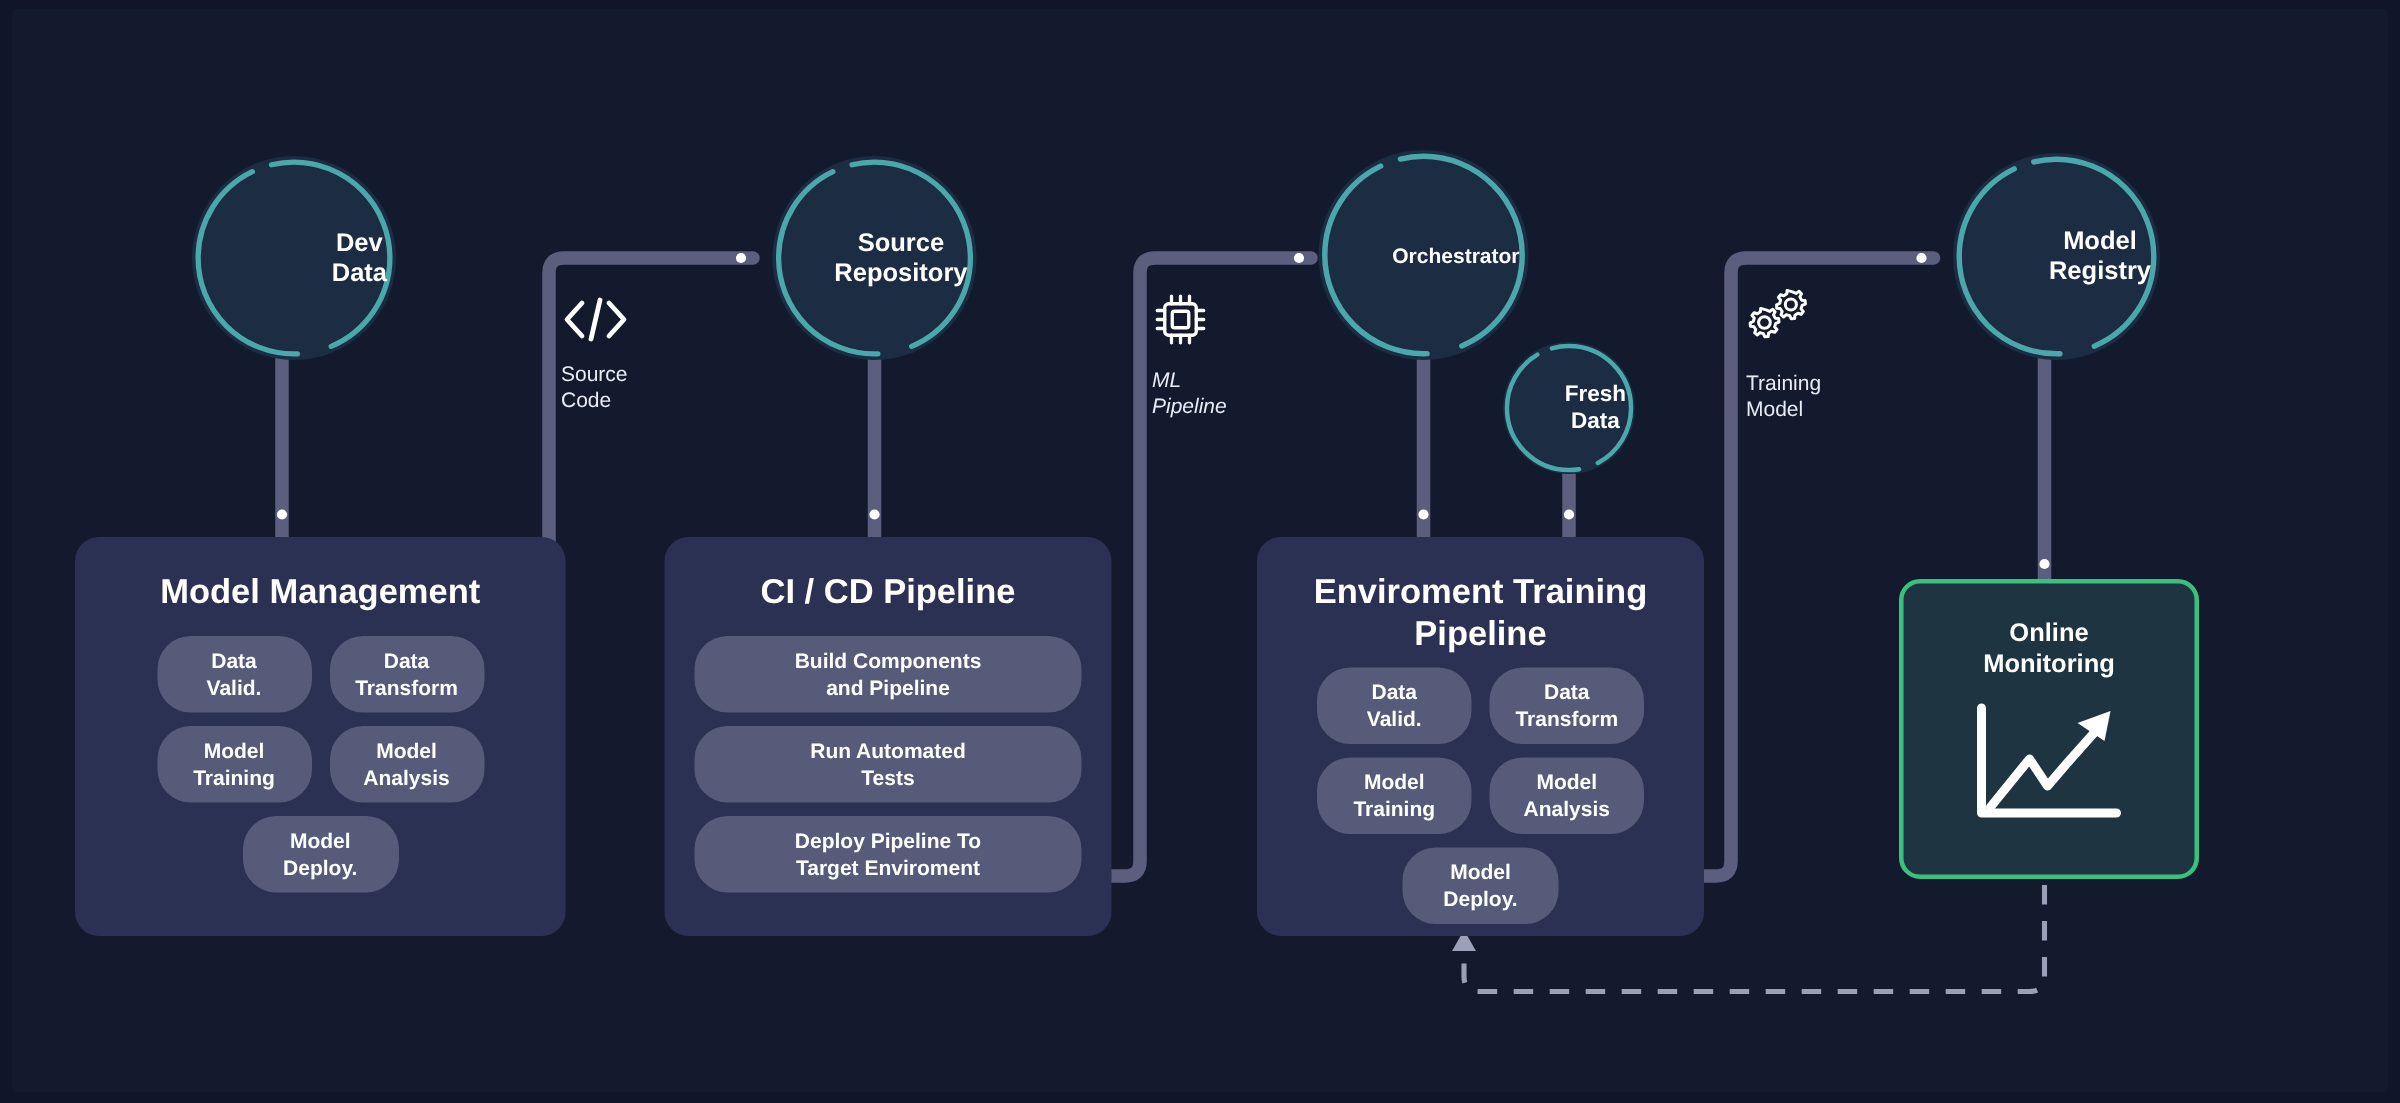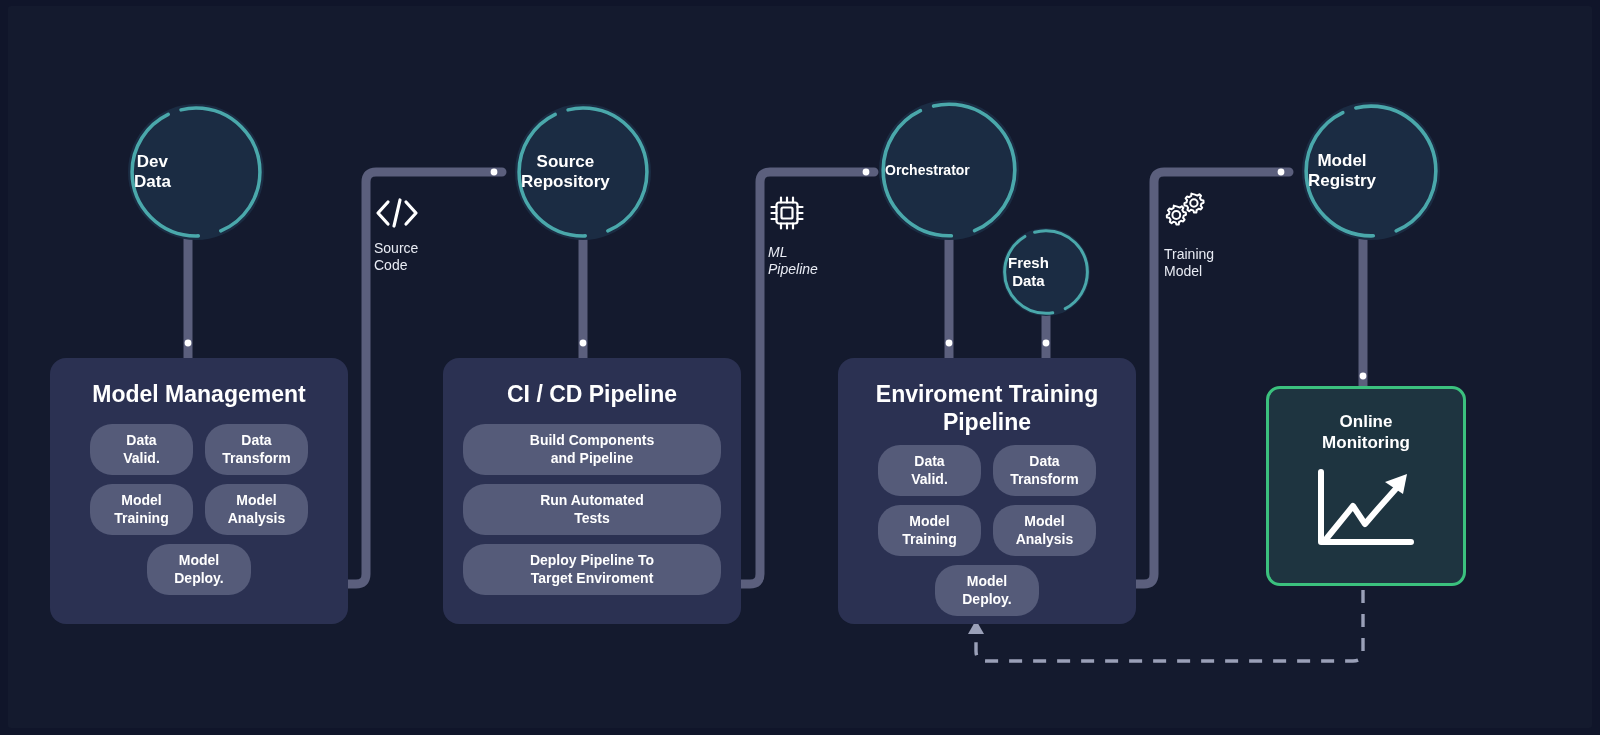--- a/index.html
+++ b/index.html
@@ -18,21 +18,21 @@
     border-radius:3px;
     overflow:hidden;
   }
   #wires { position:absolute; left:0; top:0; width:1584px; height:722px; }
 
   
   .circle {
     position:absolute;
     border-radius:50%;
     background:#1b2c43;
-    display:flex; align-items:center; justify-content:flex-start;
+    display:flex; align-items:center; justify-content:flex-end;
     text-align:center;
     color:#ffffff;
     font-weight:bold;
     line-height:1.18;
     z-index:6;
   }
   .circle .ring {
     position:absolute; left:0; top:0; width:100%; height:100%;
     pointer-events:none;
   }
@@ -134,21 +134,21 @@
       <circle cx="1273" cy="166" r="3.4"></circle>
       <circle cx="1355" cy="370" r="3.4"></circle>
     </g>
 
     <g fill="none" stroke="#9aa0b8" stroke-width="3.4" stroke-dasharray="13 11" stroke-linecap="butt">
       <path d="M1355,584 L1355,645 Q1355,655 1345,655 L978,655 Q968,655 968,645 L968,628"></path>
     </g>
     <path d="M968,614 L960,628 L976,628 Z" fill="#9aa0b8"></path>
   </svg>
 
-  <div class="panel" id="panel-mm" style="left:42px; top:352px; width:298px; height:266px;">
+  <div class="panel" id="panel-mm" style="left:42px; top:352px; width:327px; height:266px;">
     <div class="panel-title">Model Management</div>
     <div class="pill-grid">
       <div class="pill w2">
         <span><span>Data</span><br>
         <span>Valid.</span></span>
       </div>
       <div class="pill w2">
         <span><span>Data</span><br>
         <span>Transform</span></span>
       </div>

